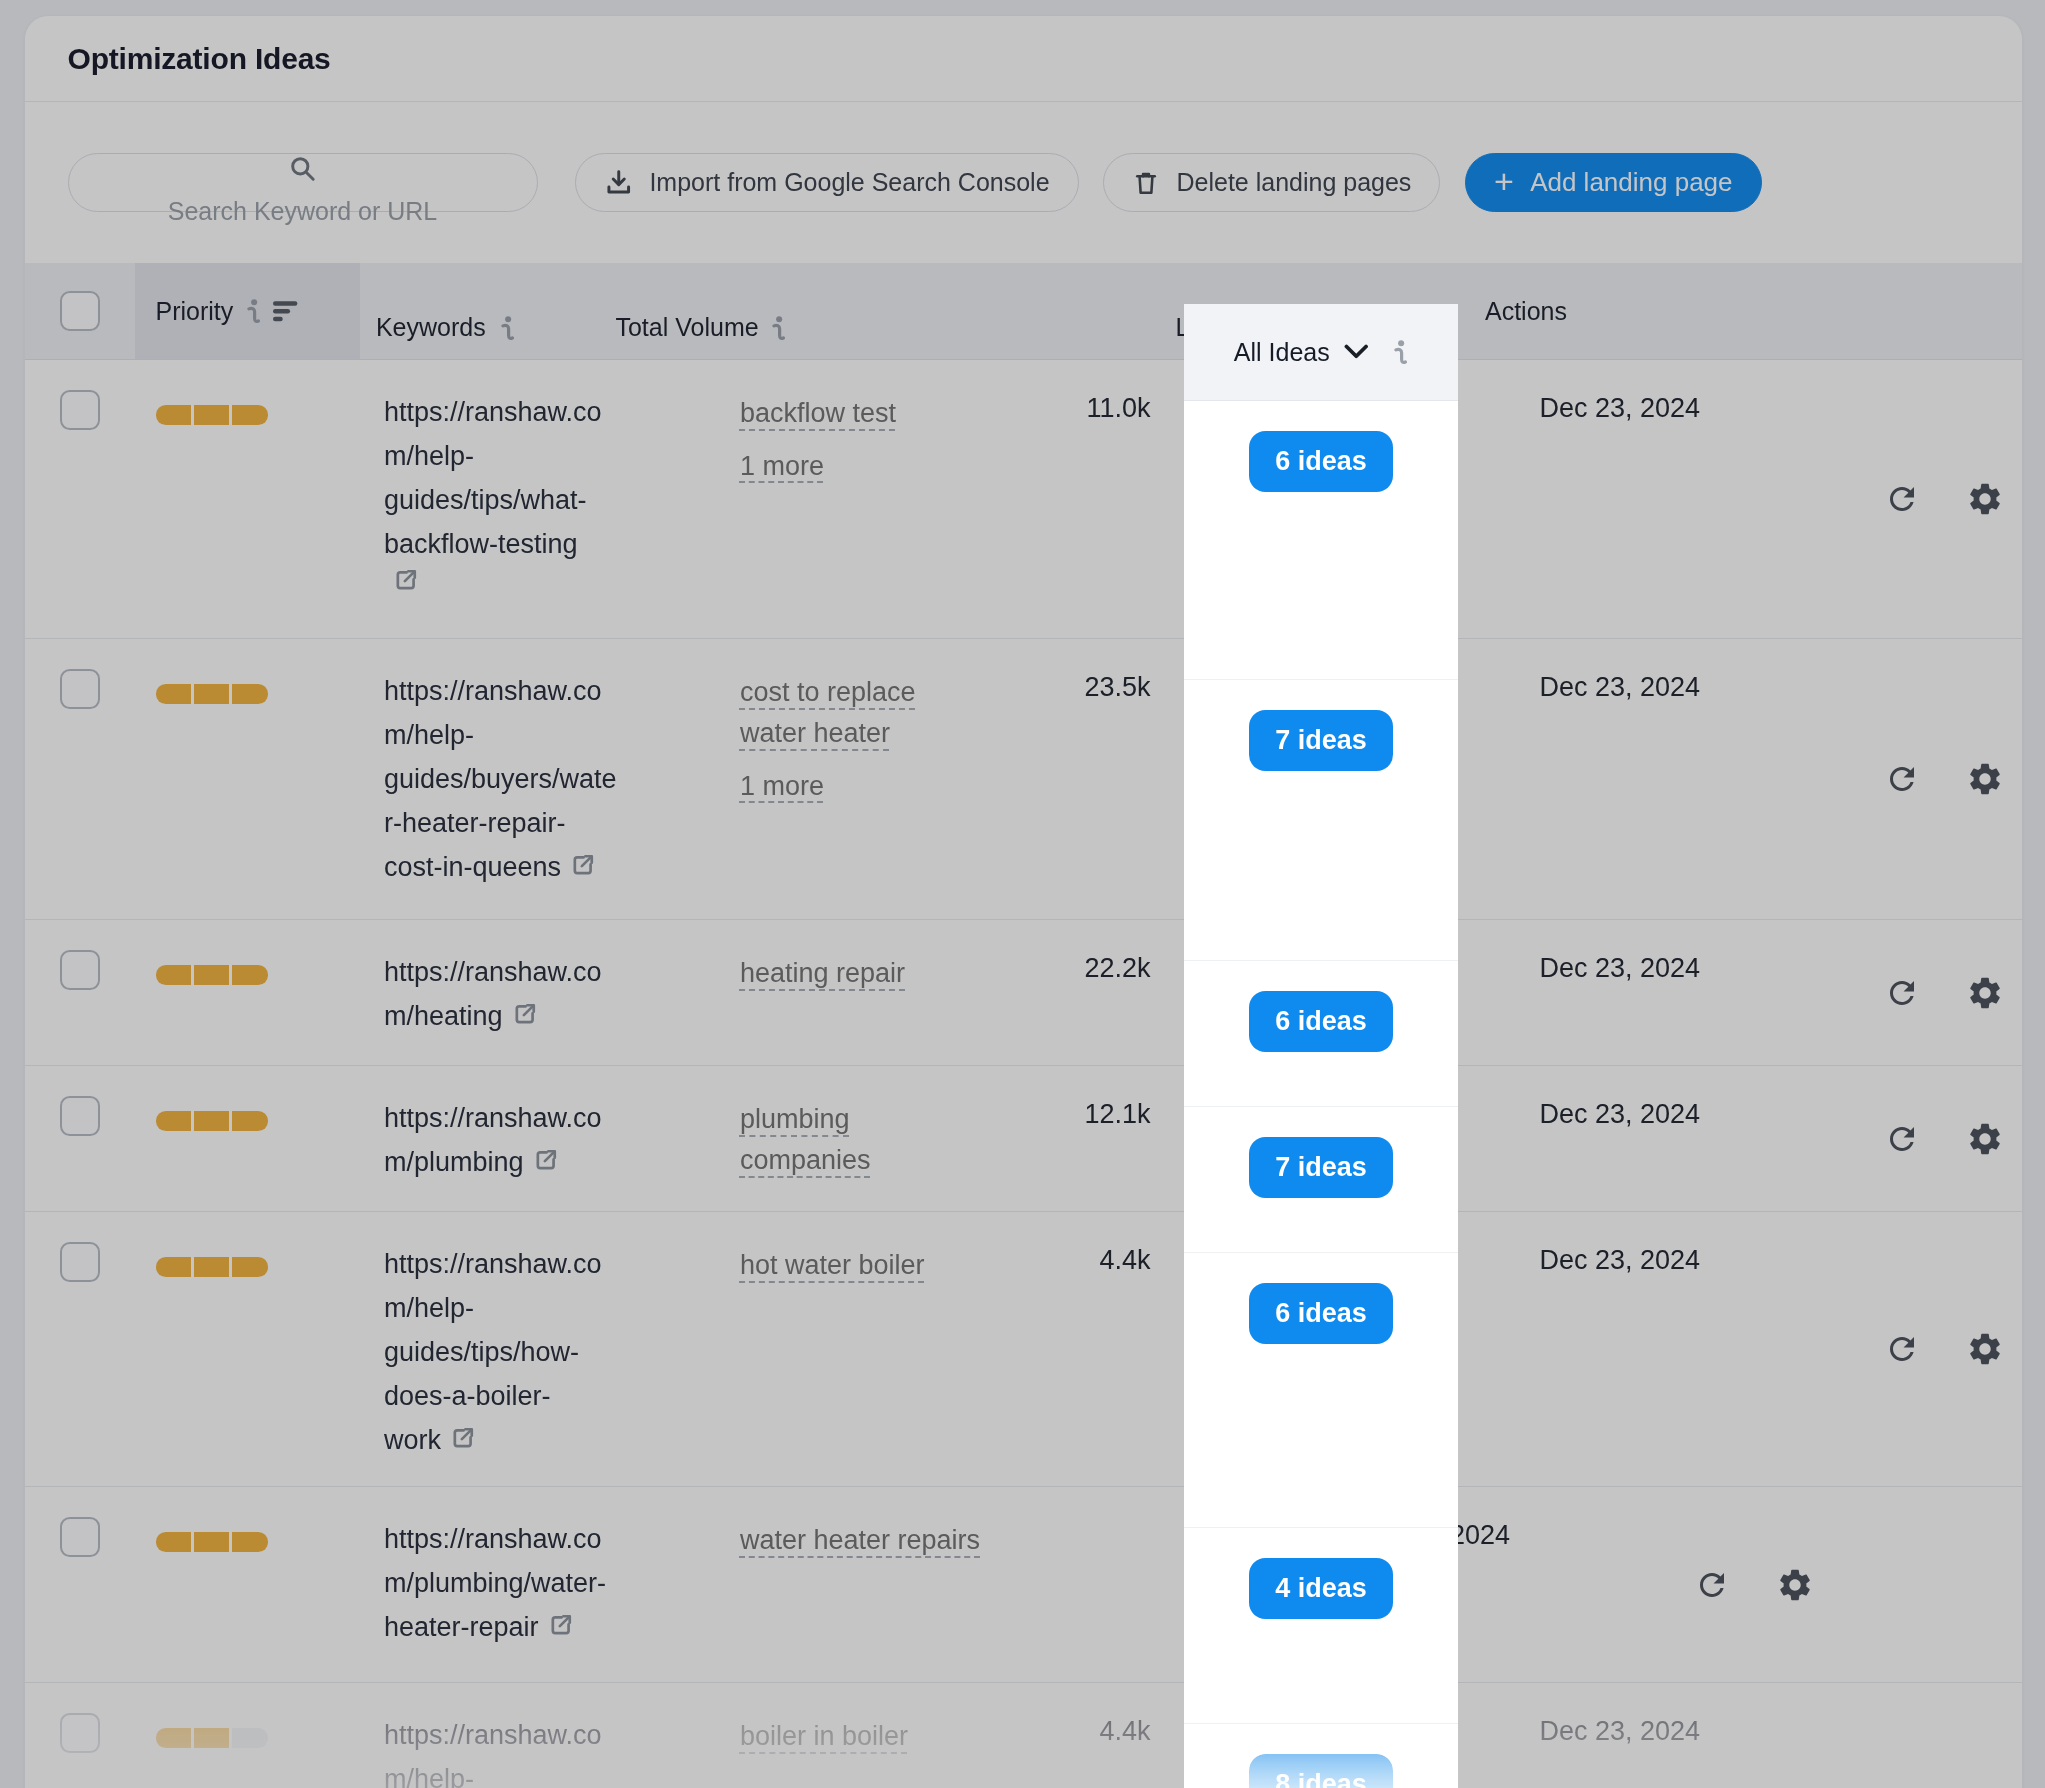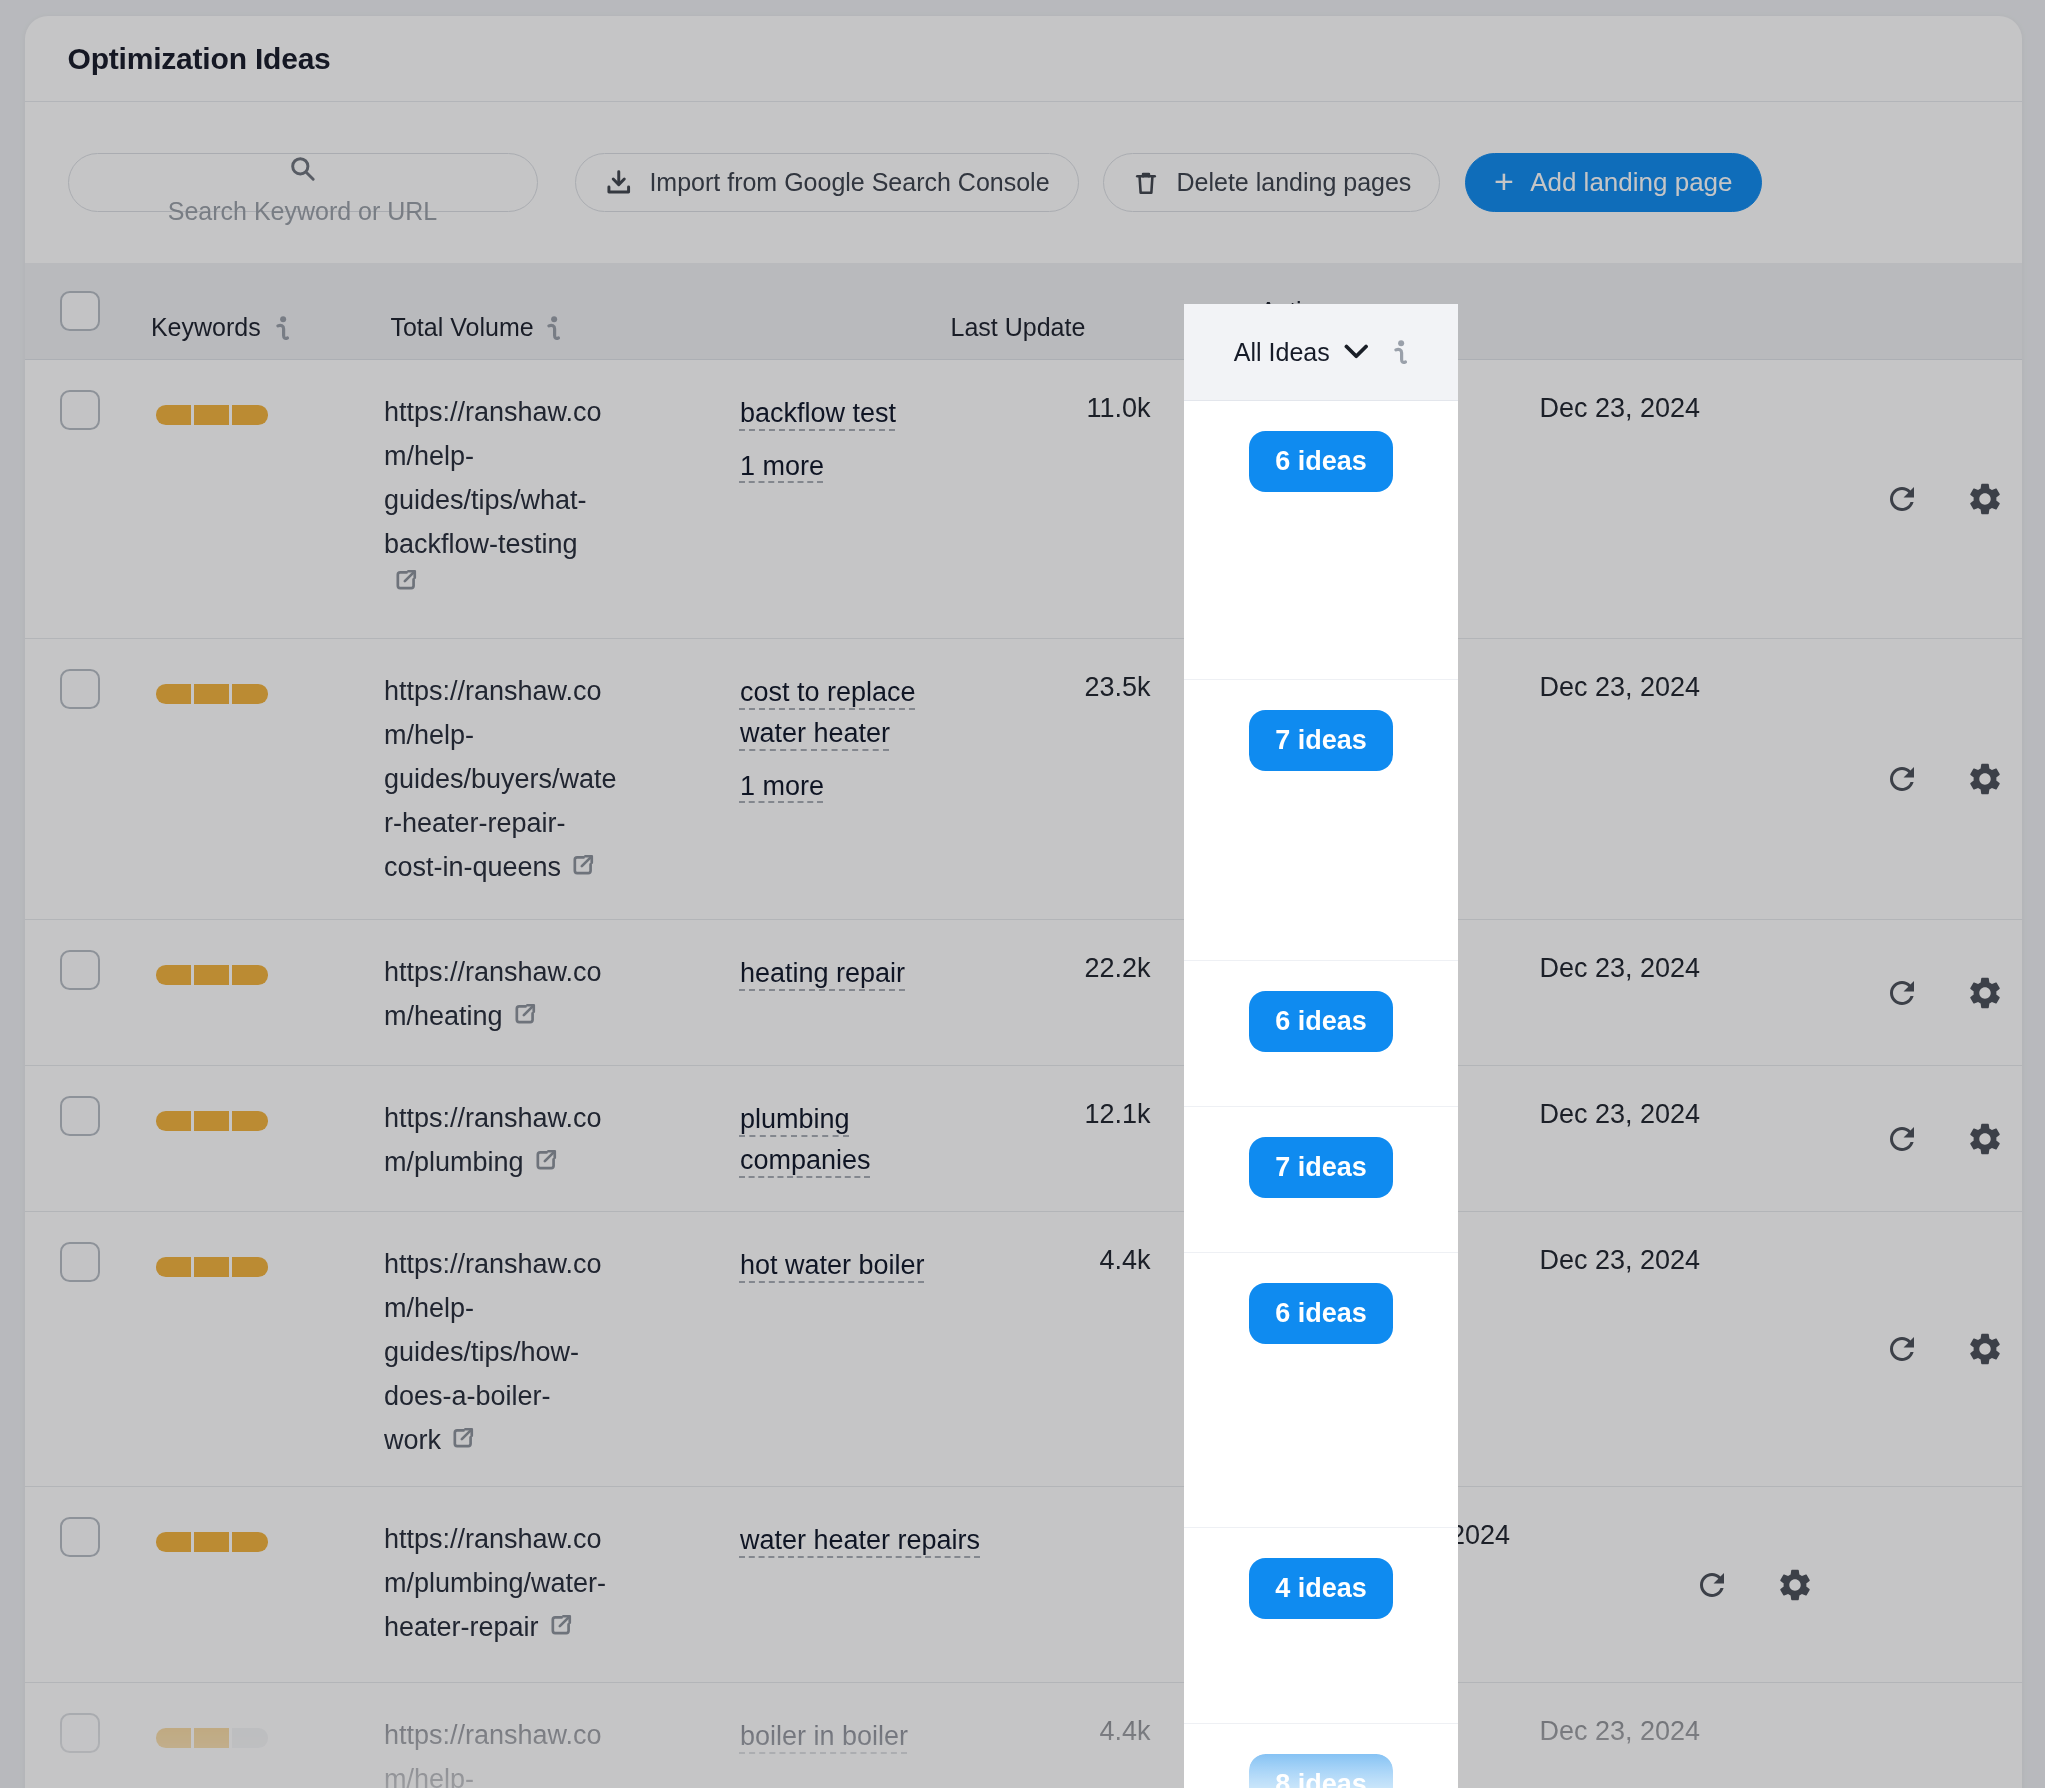--- a/index.html
+++ b/index.html
@@ -44,21 +44,21 @@
   .checkbox{width:36px;height:36px;border:2.5px solid #b6bcc4;border-radius:9.8px;background:#fdfdfe;margin-top:29.5px;}
   .thead .checkbox{margin-top:0;}
   .row .col-check{align-items:flex-start;}
   .prio-bar{display:flex;gap:2.5px;width:112px;height:19.6px;border-radius:9.8px;overflow:hidden;margin:45px 0 0 21px;}
   .prio-bar .seg{flex:1;background:#f2b33d;}
   .prio-bar[data-level="2"] .seg:nth-child(3){background:#e9ebef;}
   .url{font-size:27px;color:#272d3b;line-height:44px;white-space:pre-line;word-break:break-all;}
   .col-page{padding-top:29.5px;padding-bottom:24.5px;}
   .ext-icon{display:inline-block;vertical-align:-3.3px;margin-left:8.2px;}
   .col-kw{padding-top:33px;}
-  .kw{display:block;max-width:237px;font-size:27px;color:#0f172a;line-height:41px;margin-bottom:11.5px;
+  .kw{display:block;max-width:237px;font-size:27px;color:#737373;line-height:41px;margin-bottom:11.5px;
       text-decoration:underline;text-decoration-style:dashed;text-decoration-color:#a8aeb6;text-decoration-thickness:2px;text-underline-offset:7.4px;width:max-content;}
   .kw:empty{display:none;}
   .col-vol{padding-top:33px;font-size:27px;color:#20252f;}
   .col-upd{padding-top:33px;font-size:27px;color:#20252f;}
   .col-act{display:flex;align-items:center;gap:46px;padding-left:59px;}
   .icon-btn{display:flex;align-items:center;justify-content:center;cursor:pointer;}
   
   .r1{height:279px;} .r2{height:281px;} .r3{height:146px;} .r4{height:146px;}
   .r5{height:275px;} .r6{height:196px;} .r7{height:164px;border-bottom:none;}
   .row-faded{-webkit-mask-image:linear-gradient(180deg,rgba(0,0,0,.62) 0%,rgba(0,0,0,.10) 92%);
@@ -126,20 +126,36 @@
       <div class="btn btn-add">
         <span class="plus">+</span>
         <span>Add landing page</span>
       </div>
     </div>
 
     <div class="thead">
       <div class="c col-check">
         <span class="checkbox"></span>
       </div>
+      <div class="c col-prio">
+        <span>Priority</span>
+        <span>
+          <svg width="16.4" height="24.5" viewBox="0 0 14 26" fill="none">
+            <circle cx="8" cy="3.4" r="3.2" fill="#9aa0aa"></circle>
+            <path d="M2.5 10.5c3.2-1.4 6-0.2 6 3v7.2c0 3 1.6 3.6 4 2.6" stroke="#9aa0aa" stroke-width="3.4" stroke-linecap="round" fill="none"></path>
+          </svg>
+        </span>
+        <span>
+          <svg width="26" height="26" viewBox="0 0 32 32" fill="#555b64">
+            <rect x="0" y="4" width="30" height="5.5" rx="2.7"></rect>
+            <rect x="0" y="13.5" width="21" height="5.5" rx="2.7"></rect>
+            <rect x="0" y="23" width="12" height="5.5" rx="2.7"></rect>
+          </svg>
+        </span>
+      </div>
       <div class="c col-kw">
         <span>Keywords</span>
         <span>
           <svg width="16.4" height="24.5" viewBox="0 0 14 26" fill="none">
             <circle cx="8" cy="3.4" r="3.2" fill="#9aa0aa"></circle>
             <path d="M2.5 10.5c3.2-1.4 6-0.2 6 3v7.2c0 3 1.6 3.6 4 2.6" stroke="#9aa0aa" stroke-width="3.4" stroke-linecap="round" fill="none"></path>
           </svg>
         </span>
       </div>
       <div class="c col-vol">

